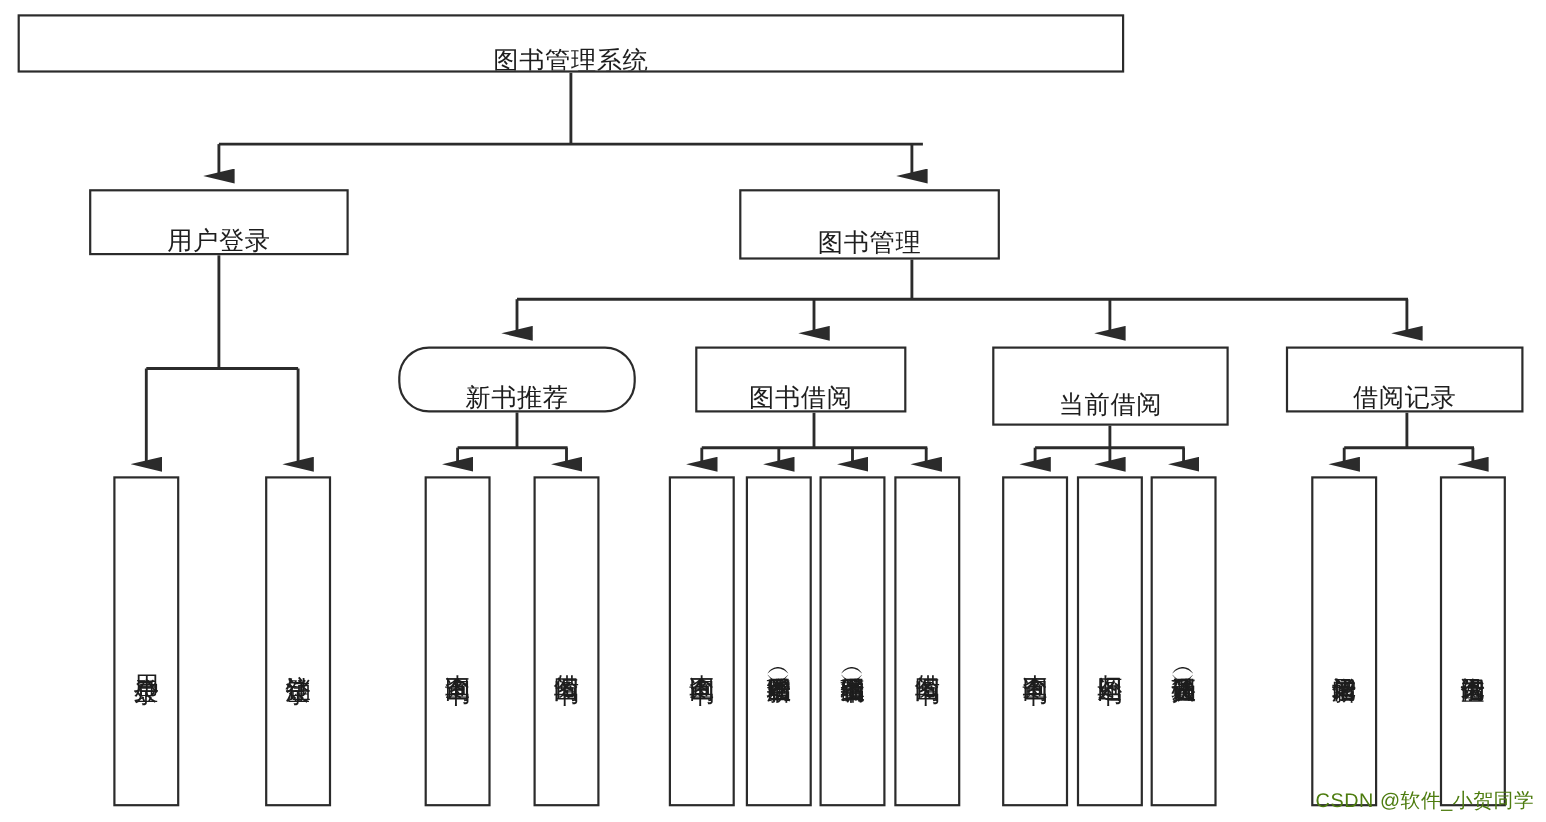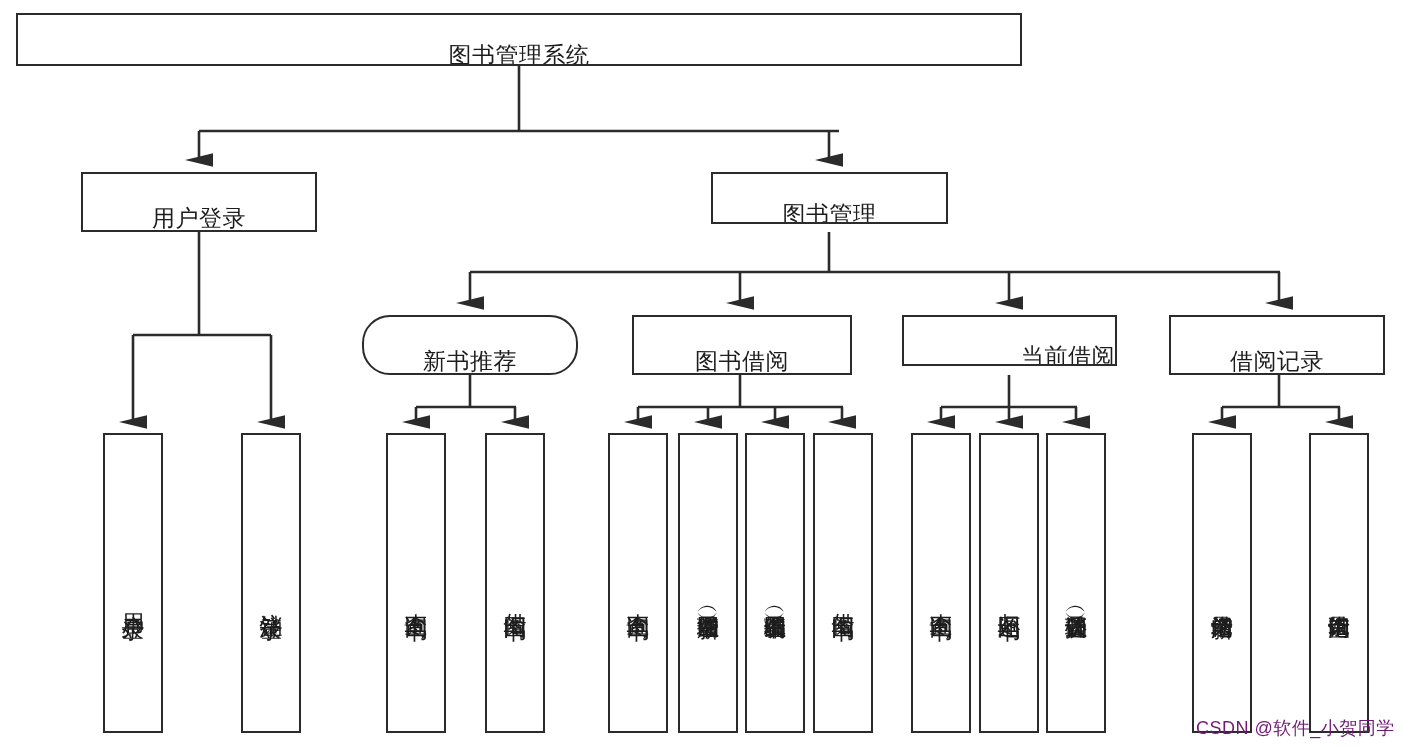--- a/index.html
+++ b/index.html
@@ -62,21 +62,21 @@
     font-size: 23px;
     letter-spacing: 2px;
     line-height: 1;
   }
   .node.vertical.tight .node-label {
     font-size: 22px;
     letter-spacing: 0px;
   }
   .watermark {
     position: absolute;
-    color: #701a75;
+    color: #4d7c0f;
     font-size: 18px;
     white-space: nowrap;
     letter-spacing: 0.5px;
   }
 </style>
 </head>
 <body>
 
 <div id="diagram-root">
 
@@ -131,31 +131,31 @@
     </g>
   </svg>
 
   <div class="node horizontal root" style="left:16px; top:13px; width:1006px; height:53px;">
     <span class="node-label">图书管理系统</span>
   </div>
 
   <div class="node horizontal" style="left:81px; top:172px; width:236px; height:60px;">
     <span class="node-label">用户登录</span>
   </div>
-  <div class="node horizontal" style="left:711px; top:172px; width:237px; height:52px;">
+  <div class="node horizontal" style="left:672px; top:172px; width:237px; height:64px;">
     <span class="node-label">图书管理</span>
   </div>
 
   <div class="node horizontal" style="left:362px; top:315px; width:216px; height:60px;border-radius:28px;">
     <span class="node-label">新书推荐</span>
   </div>
-  <div class="node horizontal" style="left:632px; top:315px; width:220px; height:60px;">
+  <div class="node horizontal" style="left:632px; top:315px; width:192px; height:60px;">
     <span class="node-label">图书借阅</span>
   </div>
-  <div class="node horizontal" style="left:902px; top:315px; width:215px; height:51px;justify-content:flex-end;">
+  <div class="node horizontal" style="left:902px; top:315px; width:215px; height:72px;">
     <span class="node-label">当前借阅</span>
   </div>
   <div class="node horizontal" style="left:1169px; top:315px; width:216px; height:60px;">
     <span class="node-label">借阅记录</span>
   </div>
 
   <div class="node vertical" style="left:103px; top:433px; width:60px; height:300px;">
     <span class="node-label">用户登录</span>
   </div>
   <div class="node vertical" style="left:241px; top:433px; width:60px; height:300px;">

